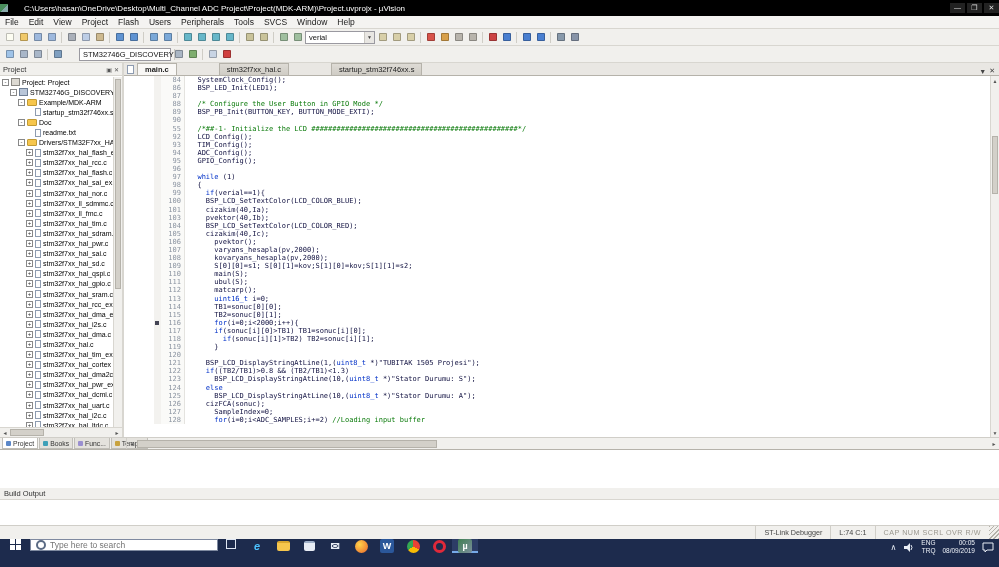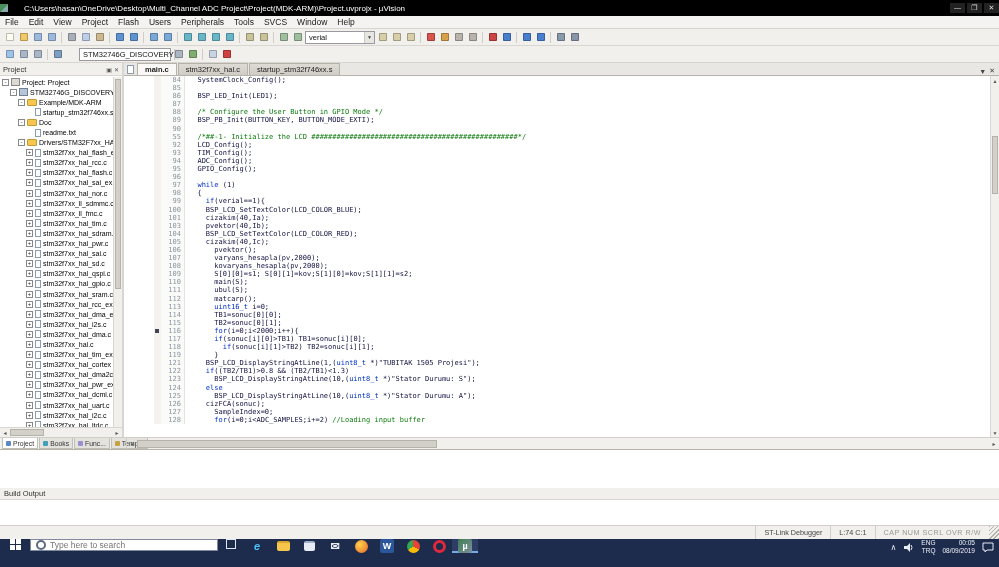--- a/index.html
+++ b/index.html
@@ -486,44 +486,39 @@
         <span class="scroll-arrow">◄</span>
         <span class="thumb"></span>
         <span class="spring"></span>
         <span class="scroll-arrow">►</span>
       </div>
     </div>
 
     <div class="editor">
       <div class="tabbar">
         <span class="tab-doc-ico"></span>
-        <span style="display:flex;align-items:center;">
+        <span style="display:flex;align-items:center;gap:41px;">
             <span class="ftab active">main.c</span>
             <span class="ftab">stm32f7xx_hal.c</span>
             <span class="ftab">startup_stm32f746xx.s</span>
           </span>
         <span class="tabbar-right">
             <span>▼</span>
             <span>✕</span>
           </span>
       </div>
       <div class="code-wrap">
         <div class="code-area">
             <div class="code-line">
               <span class="bp-col"></span>
               <span class="line-num">84</span>
               <span class="line-text">  SystemClock_Config();</span>
             </div>
             <div class="code-line">
               <span class="bp-col"></span>
-              <span class="line-num">85</span>
-              <span class="line-text"></span>
-            </div>
-            <div class="code-line">
-              <span class="bp-col"></span>
               <span class="line-num">86</span>
               <span class="line-text">  BSP_LED_Init(LED1);</span>
             </div>
             <div class="code-line">
               <span class="bp-col"></span>
               <span class="line-num">87</span>
               <span class="line-text"></span>
             </div>
             <div class="code-line">
               <span class="bp-col"></span>
@@ -674,20 +669,25 @@
             </div>
             <div class="code-line">
               <span class="bp-col"></span>
               <span class="line-num">118</span>
               <span class="line-text">        <span class="kw">if</span>(sonuc[i][1]&gt;TB2) TB2=sonuc[i][1];</span>
             </div>
             <div class="code-line">
               <span class="bp-col"></span>
               <span class="line-num">119</span>
               <span class="line-text">      }</span>
+            </div>
+            <div class="code-line">
+              <span class="bp-col"></span>
+              <span class="line-num">120</span>
+              <span class="line-text"></span>
             </div>
             <div class="code-line">
               <span class="bp-col"></span>
               <span class="line-num">121</span>
               <span class="line-text">    BSP_LCD_DisplayStringAtLine(1,(<span class="kw">uint8_t</span> *)"TUBITAK 1505 Projesi");</span>
             </div>
             <div class="code-line">
               <span class="bp-col"></span>
               <span class="line-num">122</span>
               <span class="line-text">    <span class="kw">if</span>((TB2/TB1)&gt;0.8 &amp;&amp; (TB2/TB1)&lt;1.3)</span>

